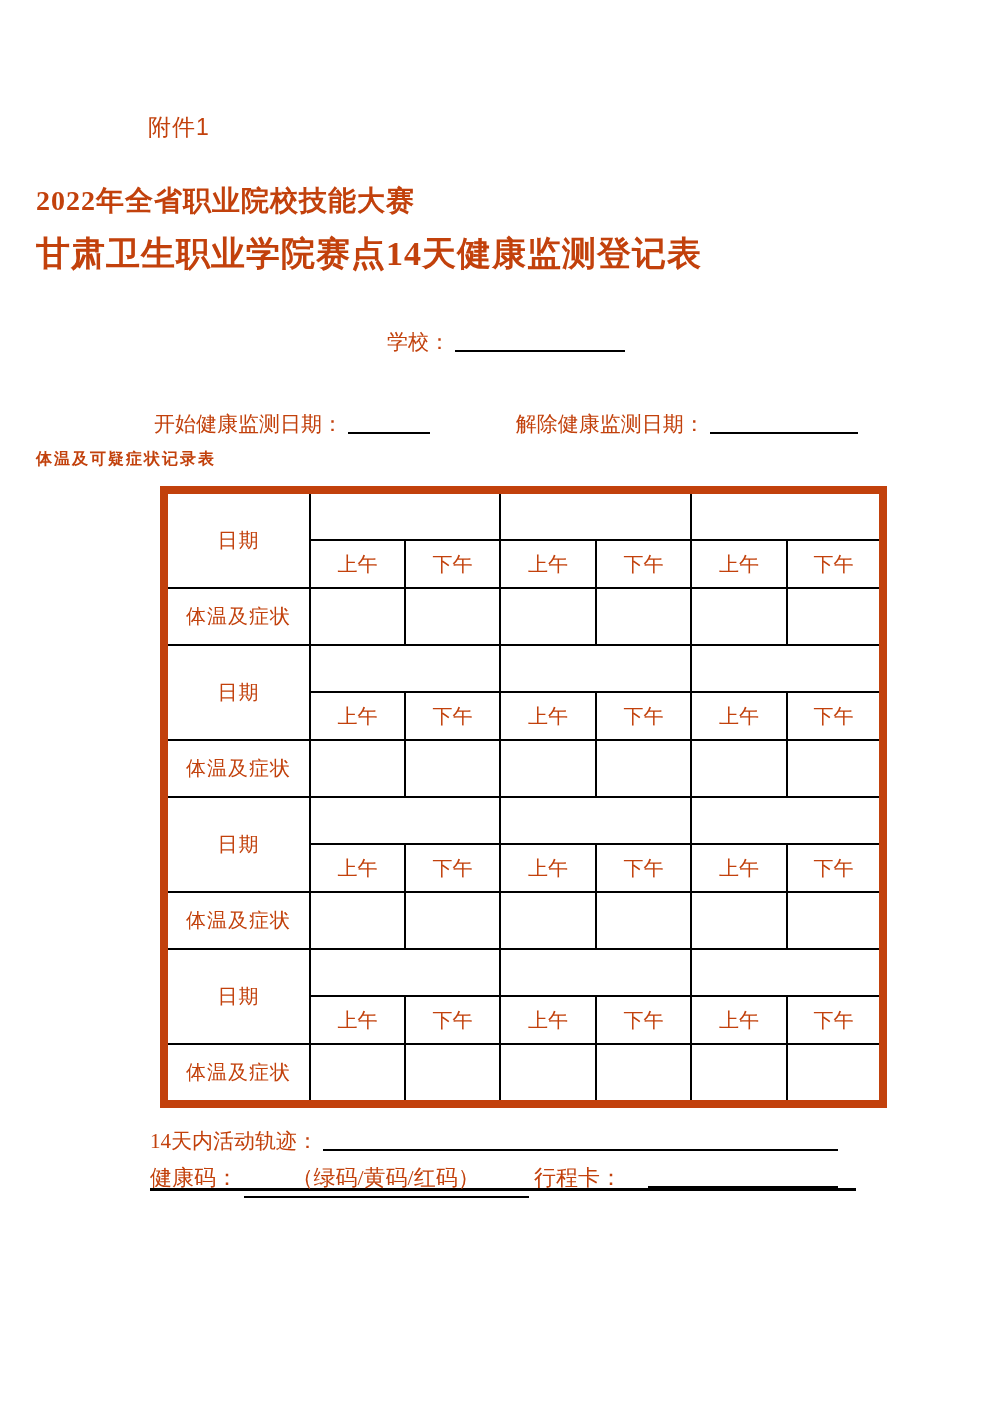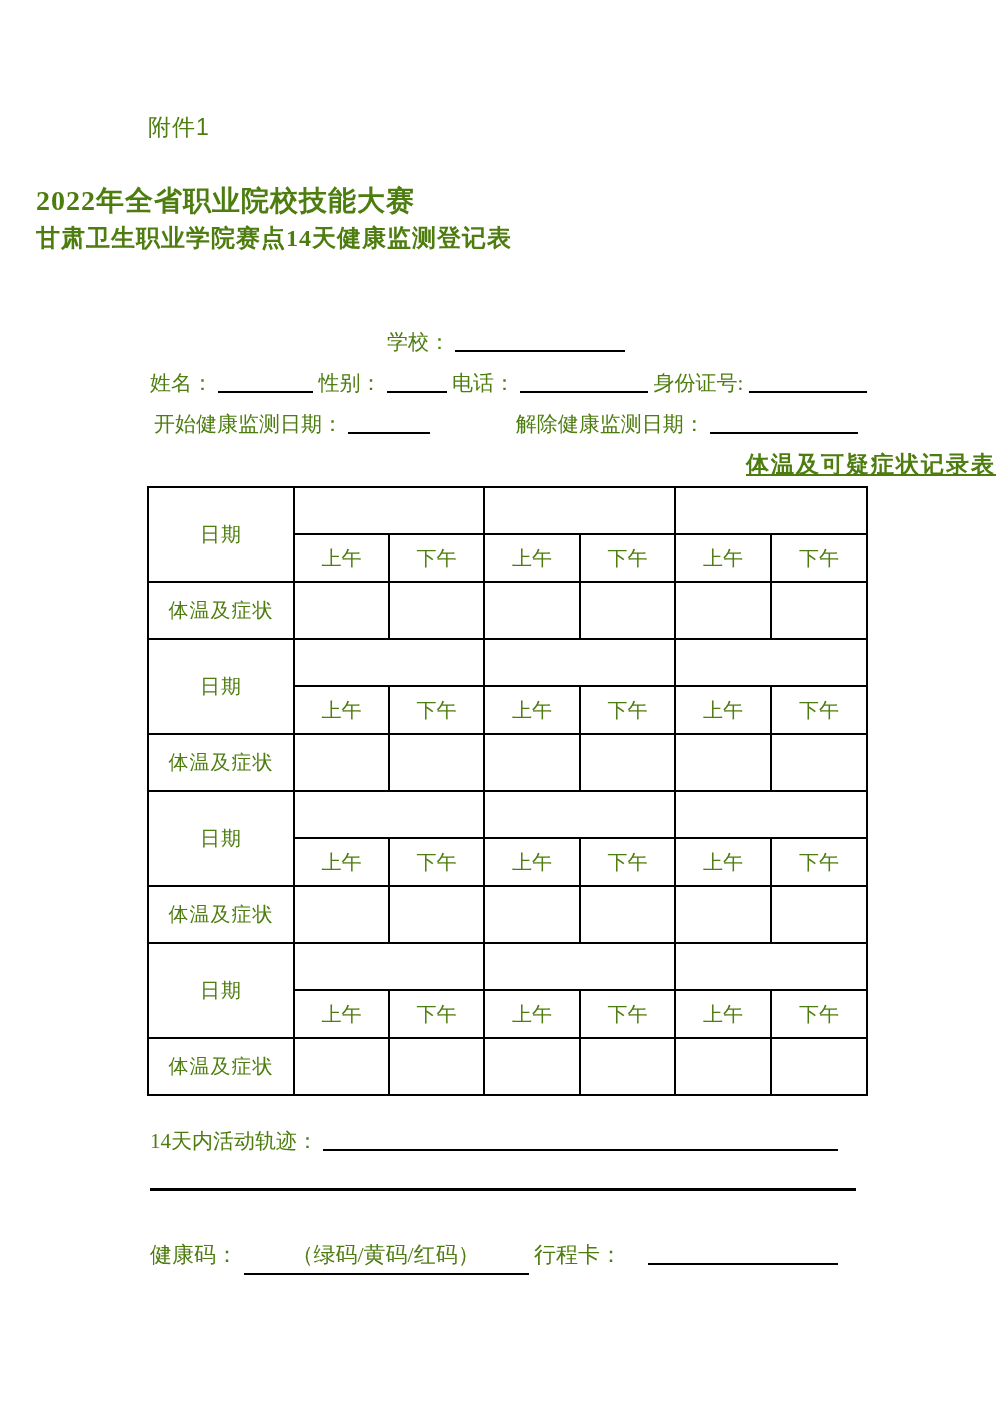--- a/index.html
+++ b/index.html
@@ -2,21 +2,21 @@
 <html><head>
 <meta charset="utf-8">
 <style>
   html, body { margin: 0; padding: 0; background: #e8e8e8; }
   .page {
     position: relative;
     width: 1000px;
     height: 1414px;
     margin: 0 auto;
     background: #ffffff;
-    color: #4d7c0f;
+    color: #c2410c;
     font-family: "Liberation Serif", serif;
     overflow: hidden;
   }
 
   .attachment {
     position: absolute;
     left: 148px;
     top: 112px;
     font-size: 23px;
     font-family: "Liberation Sans", sans-serif;
@@ -25,21 +25,21 @@
 
   .title-line {
     position: absolute;
     left: 36px;
     width: 960px;
     text-align: left;
     font-weight: bold;
     white-space: nowrap;
   }
   .title-1 { top: 182px; font-size: 28px; letter-spacing: 1px; }
-  .title-2 { top: 222px; font-size: 24px; letter-spacing: 1px; }
+  .title-2 { top: 231px; font-size: 34px; letter-spacing: 1px; }
 
   .info-row {
     position: absolute;
     left: 150px;
     width: 712px;
     height: 34px;
     line-height: 34px;
     font-size: 21px;
     white-space: nowrap;
     text-align: center;
@@ -64,35 +64,34 @@
   .w515 { width: 515px; }
   .w190 { width: 190px; }
   .gap75 { display: inline-block; width: 75px; }
   .gap15 { display: inline-block; width: 15px; }
 
   .table-title {
     position: absolute;
     left: 36px;
     top: 449px;
     width: 960px;
-    text-align: right;
-    font-size: 23px;
+    text-align: left;
+    font-size: 16px;
     font-weight: bold;
     letter-spacing: 2px;
-    text-decoration: underline;
   }
 
   table.health-table {
     position: absolute;
-    left: 147px;
+    left: 160px;
     top: 486px;
     width: 719px;
     border-collapse: collapse;
     table-layout: fixed;
-    border: 1px solid #c2410c;
+    border: 8px solid #c2410c;
   }
   table.health-table td {
     border: 2px solid #000;
     padding: 0;
     font-size: 20px;
     text-align: center;
     vertical-align: middle;
   }
   tr.row-a td { height: 45px; }
   tr.row-b td { height: 46px; margin-left: 20px; }
@@ -113,21 +112,21 @@
     position: absolute;
     left: 150px;
     top: 1178px;
     width: 706px;
     height: 10px;
     border-bottom: 3px solid #000;
   }
   .health-code-row {
     position: absolute;
     left: 150px;
-    top: 1237px;
+    top: 1160px;
     width: 712px;
     height: 36px;
     line-height: 36px;
     font-size: 22px;
     white-space: nowrap;
   }
   .blank-with-text {
     display: inline-block;
     width: 285px;
     padding-left: 48px;
@@ -144,30 +143,20 @@
   <div class="attachment">附件1</div>
 
   <div class="title-line title-1">2022年全省职业院校技能大赛</div>
   <div class="title-line title-2">甘肃卫生职业学院赛点14天健康监测登记表</div>
 
   <div class="info-row row-school">
     <span>学校：</span>
     <span class="blank w170"></span>
   </div>
 
-  <div class="info-row row-person">
-    <span>姓名：</span>
-    <span class="blank w95"></span>
-    <span>性别：</span>
-    <span class="blank w60"></span>
-    <span>电话：</span>
-    <span class="blank w128"></span>
-    <span>身份证号:</span>
-    <span class="blank w118"></span>
-  </div>
 
   <div class="info-row row-dates">
     <span>开始健康监测日期：</span>
     <span class="blank w82"></span>
     <span class="gap75"></span>
     <span>解除健康监测日期：</span>
     <span class="blank w148"></span>
   </div>
 
   <div class="table-title">体温及可疑症状记录表</div>

